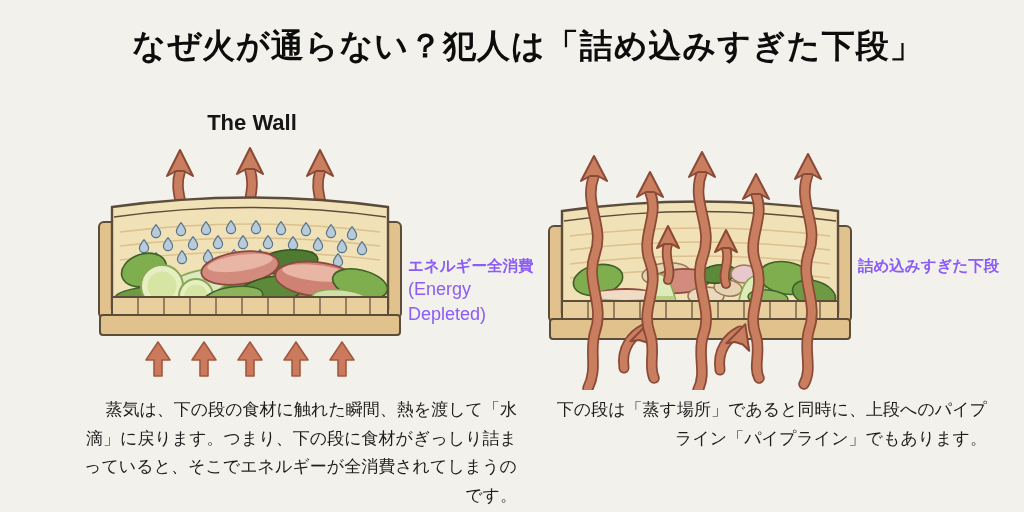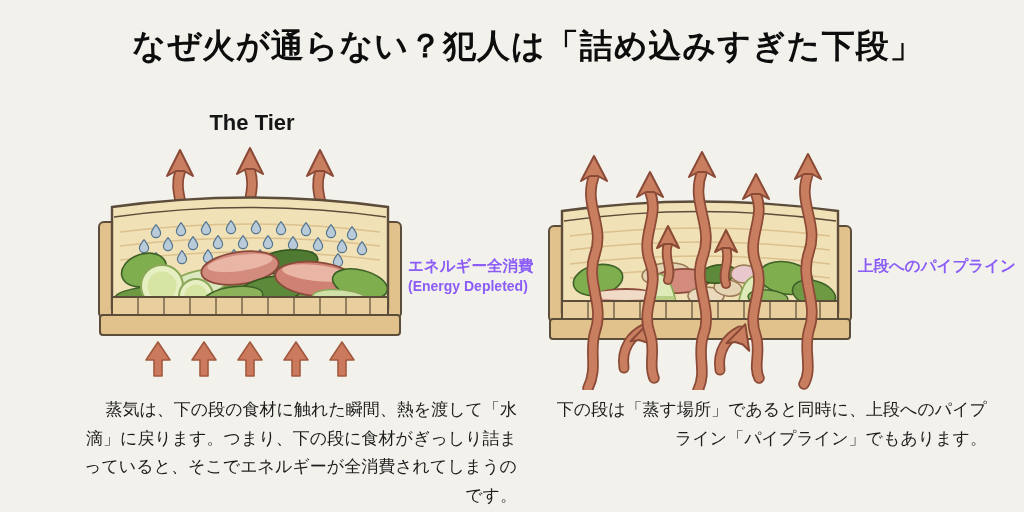--- a/index.html
+++ b/index.html
@@ -36,21 +36,21 @@
   .heading-pipeline { left: 552px; }
   .illustration { position: absolute; }
   .illu-wall { left: 98px; top: 146px; }
   .illu-pipeline { left: 548px; top: 146px; }
   .side-label {
     position: absolute;
     color: #8b5cf6;
     line-height: 1.4;
   }
   .side-label .jp { font-size: 15.5px; font-weight: 700; }
-  .side-label .en { font-size: 14px; font-weight: 700; }
+  .side-label .en { font-size: 18px; font-weight: 400; }
   .label-wall { left: 408px; top: 255px; width: 145px; }
   .label-pipeline { left: 858px; top: 255px; width: 165px; }
   .description {
     position: absolute;
     top: 396px;
     width: 442px;
     font-size: 17px;
     font-weight: 500;
     line-height: 1.68;
     color: #1d1d1d;
@@ -59,21 +59,21 @@
   .desc-wall { left: 75px; }
   .desc-pipeline { left: 545px; }
 </style>
 </head>
 <body>
 
 <div class="stage">
 
   <div class="title">なぜ火が通らない？犯人は「詰め込みすぎた下段」</div>
 
-  <div class="panel-heading heading-wall">The Tier</div>
+  <div class="panel-heading heading-wall">The Wall</div>
 
   <svg class="illustration illu-wall" width="304" height="232" viewBox="0 0 304 232" aria-hidden="true">
     <defs>
       <path id="dropL" d="M0,-5.5 C2.6,-2 4.6,0.6 4.6,3.1 a4.6,4.6 0 1 1 -9.2,0 C-4.6,0.6 -2.6,-2 0,-5.5"></path>
       <clipPath id="wallClip">
         <path d="M15,60 Q152,42 289,60 L289,160 L15,160 Z"></path>
       </clipPath>
     </defs>
 
     <g stroke-linejoin="round" stroke-linecap="round">
@@ -253,19 +253,19 @@
         <polygon points="0,0 -13,25 -4,20 4,20 13,25" fill="#c97e60" stroke="#8a4a36" stroke-width="2"></polygon>
       </g>
     </g>
   </svg>
 
   <div class="side-label label-wall">
     <div class="jp">エネルギー全消費</div>
     <div class="en">(Energy Depleted)</div>
   </div>
   <div class="side-label label-pipeline">
-    <div class="jp">上段へのパイプライン</div>
+    <div class="jp">詰め込みすぎた下段</div>
   </div>
 
   <div class="description desc-wall">蒸気は、下の段の食材に触れた瞬間、熱を渡して「水滴」に戻ります。つまり、下の段に食材がぎっしり詰まっていると、そこでエネルギーが全消費されてしまうのです。</div>
   <div class="description desc-pipeline">下の段は「蒸す場所」であると同時に、上段へのパイプライン「パイプライン」でもあります。</div>
 
 </div>
 
 </body></html>

